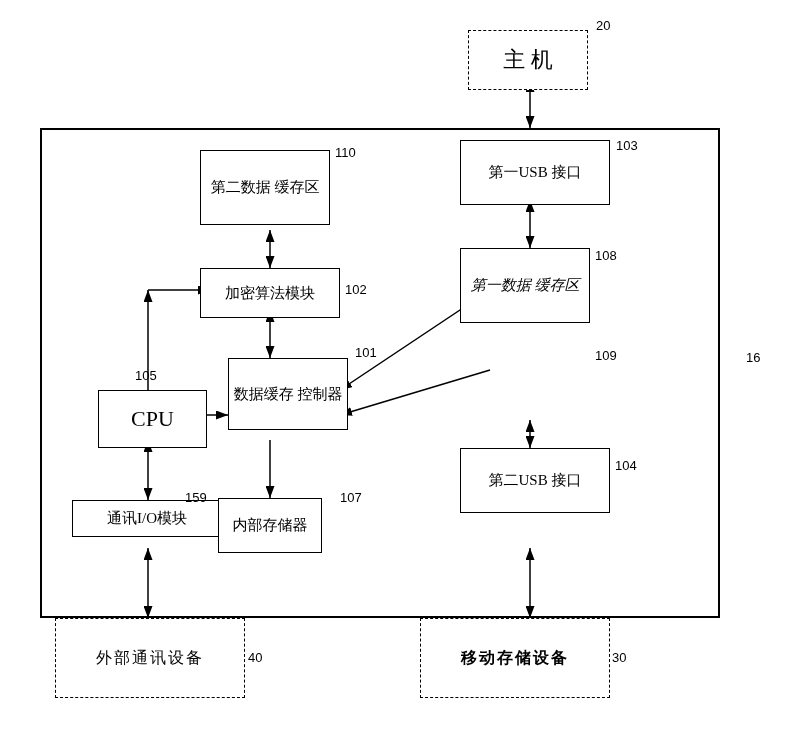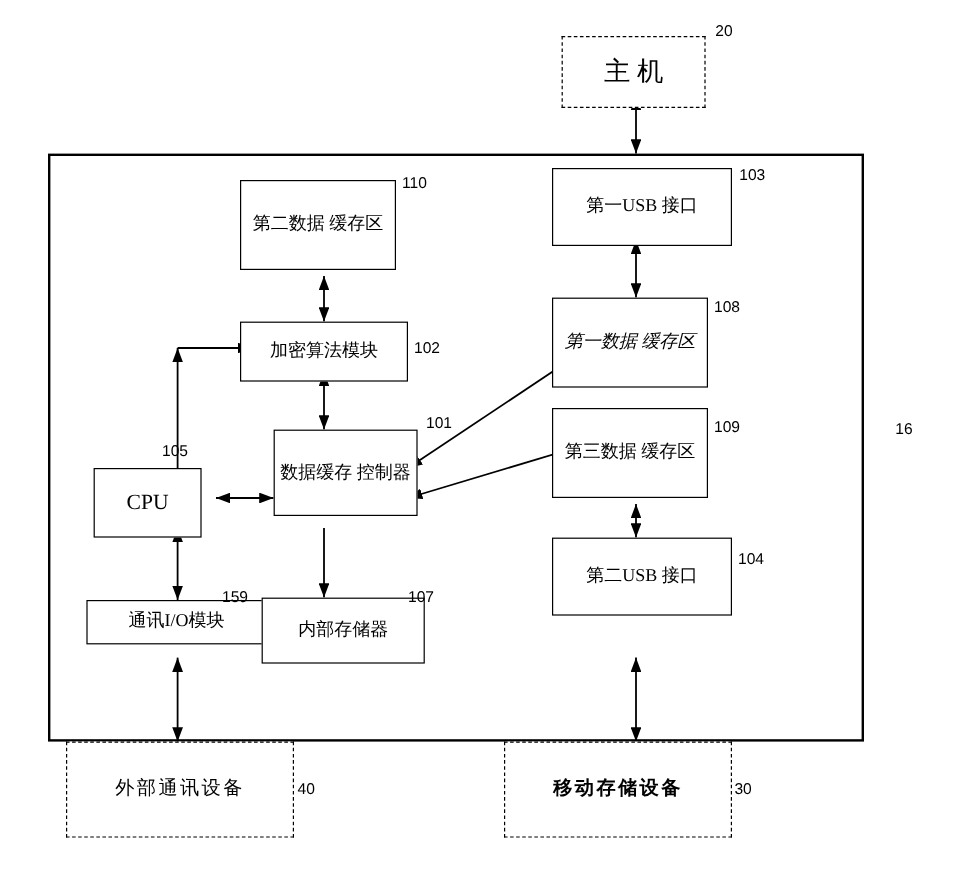--- a/index.html
+++ b/index.html
@@ -134,55 +134,51 @@
 
   <div class="ref-label" style="top:282px; left:345px;">102</div>
 
   <div class="box" style="top:358px; left:228px; width:120px; height:72px;">
     <span>数据缓存
 控制器</span>
   </div>
 
   <div class="ref-label" style="top:345px; left:355px;">101</div>
 
-  <div class="box" style="top:390px; left:78px; width:90px; height:58px; font-size:18px;">
+  <div class="box" style="top:390px; left:98px; width:109px; height:58px; font-size:22px;">
     <span>CPU</span>
   </div>
 
   <div class="ref-label" style="top:368px; left:135px;">105</div>
 
   <div class="box" style="top:500px; left:72px; width:150px; height:37px;">
     <span>通讯I/O模块</span>
   </div>
 
   <div class="ref-label" style="top:490px; left:185px;">159</div>
 
-  <div class="box" style="top:498px; left:218px; width:136px; height:55px;">
+  <div class="box" style="top:498px; left:218px; width:104px; height:55px;">
     <span>内部存储器</span>
   </div>
 
   <div class="ref-label" style="top:490px; left:340px;">107</div>
 
   <div class="box" style="top:140px; left:460px; width:150px; height:65px;">
     <span>第一USB 接口</span>
   </div>
 
   <div class="ref-label" style="top:138px; left:616px;">103</div>
 
   <div class="box" style="top:248px; left:460px; width:130px; height:75px;font-style:italic;">
     <span>第一数据
 缓存区</span>
   </div>
 
   <div class="ref-label" style="top:248px; left:595px;">108</div>
 
-  <div class="box" style="top:340px; left:460px; width:130px; height:75px;">
-    <span>第三数据
-缓存区</span>
-  </div>
 
   <div class="ref-label" style="top:348px; left:595px;">109</div>
 
   <div class="box" style="top:448px; left:460px; width:150px; height:65px;">
     <span>第二USB 接口</span>
   </div>
 
   <div class="ref-label" style="top:458px; left:615px;">104</div>
 
   <div class="box box-dashed" style="top:618px; left:55px; width:190px; height:80px; font-size:16px; letter-spacing:2px;">

